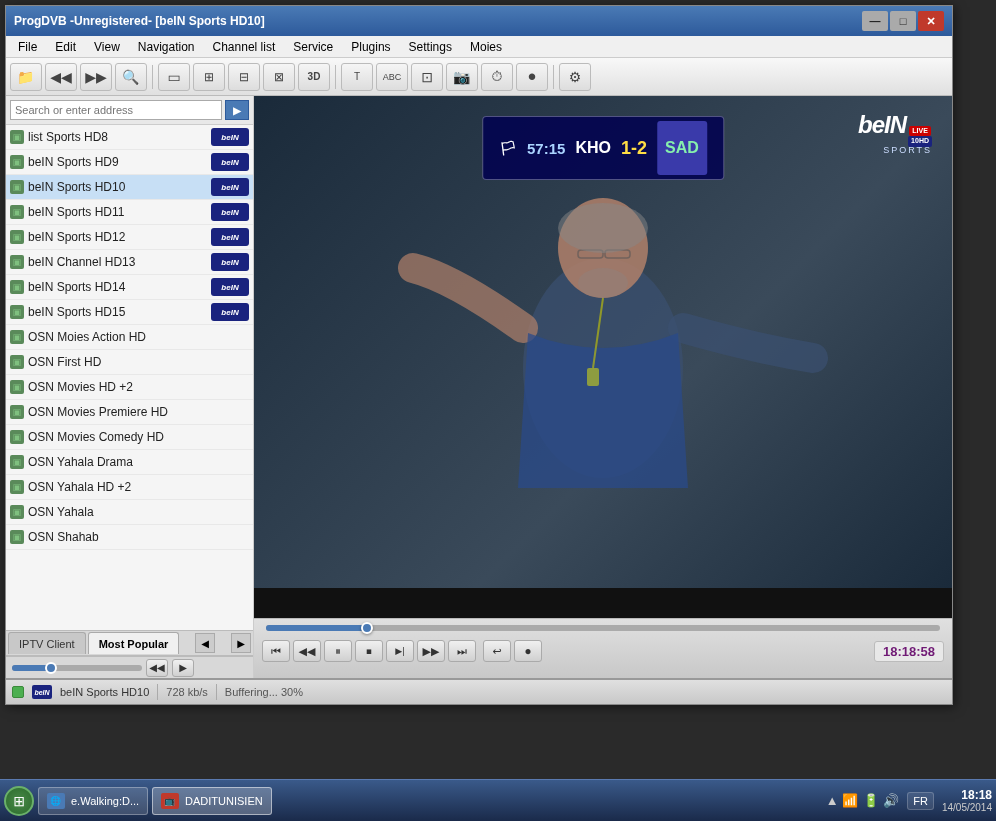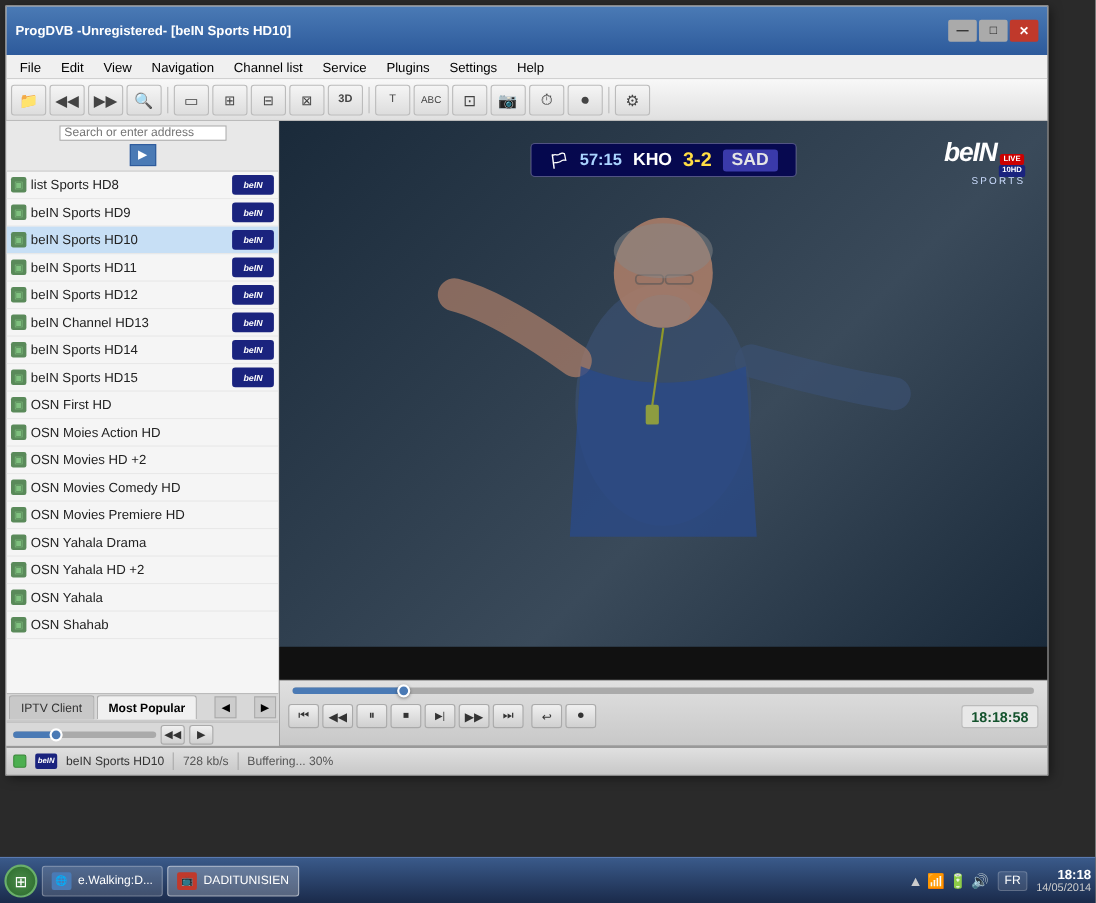--- a/index.html
+++ b/index.html
@@ -9,21 +9,21 @@
       background: #2a2a2a;
       font-family: 'Segoe UI', Tahoma, sans-serif;
       font-size: 12px;
       overflow: hidden;
       position: relative;
     }
 
     
     #title-bar {
       width: 100%;
-      height: 44px;
+      height: 30px;
       background: linear-gradient(to bottom, #4a7ab5, #2d5a9b);
       display: flex;
       align-items: center;
       justify-content: space-between;
       padding: 0 8px;
       color: white;
       font-size: 12px;
       font-weight: bold;
     }
     #title-bar-controls {
@@ -95,21 +95,20 @@
       background: #bbb;
       margin: 0 2px;
     }
     #search-bar {
       display: flex;
       align-items: center;
       padding: 4px;
       background: #e8e8e8;
       border-bottom: 1px solid #ccc;
       gap: 3px;
-      flex-direction: column;
     }
     #search-input {
       flex: 1;
       height: 20px;
       border: 1px solid #aaa;
       padding: 0 4px;
       font-size: 11px;
       background: white;
     }
     #search-go-btn {
@@ -198,21 +197,21 @@
       gap: 10px;
       font-size: 16px;
       font-weight: bold;
       border-radius: 4px;
       border: 1px solid rgba(255,255,255,0.3);
     }
     #score-flag { font-size: 14px; }
     #score-time { color: #aad4ff; font-size: 15px; }
     #score-team1 { color: white; }
     #score-result { color: #ffdd44; font-size: 18px; }
-    #score-team2 { color: #e5e5e5; background: #3a3aaa; padding: 1px 8px; border-radius: 3px; }
+    #score-team2 { color: #86efac; background: #3a3aaa; padding: 18px 8px; border-radius: 3px; }
 
     
     #bein-logo-overlay {
       position: absolute;
       top: 15px;
       right: 20px;
       color: white;
       text-align: right;
     }
     #bein-logo-text {
@@ -325,21 +324,21 @@
       display: flex;
       align-items: center;
       justify-content: center;
       font-size: 11px;
       color: #333;
     }
     #time-display {
       margin-left: auto;
       font-size: 13px;
       font-weight: bold;
-      color: #14532d;
+      color: #701a75;
       background: #e8e8e8;
       padding: 2px 8px;
       border: 1px solid #bbb;
       border-radius: 3px;
     }
     #right-ctrl-btns {
       display: flex;
       gap: 3px;
       margin-left: 4px;
     }
@@ -543,21 +542,21 @@
 
   <div id="menu-bar">
     <div class="menu-item">File</div>
     <div class="menu-item">Edit</div>
     <div class="menu-item">View</div>
     <div class="menu-item">Navigation</div>
     <div class="menu-item">Channel list</div>
     <div class="menu-item">Service</div>
     <div class="menu-item">Plugins</div>
     <div class="menu-item">Settings</div>
-    <div class="menu-item">Help</div>
+    <div class="menu-item">Moies</div>
   </div>
 
   <div id="toolbar">
     <button class="toolbar-btn">📁</button>
     <button class="toolbar-btn">◀◀</button>
     <button class="toolbar-btn">▶▶</button>
     <button class="toolbar-btn">🔍</button>
     <div class="toolbar-sep"></div>
     <button class="toolbar-btn">▭</button>
     <button class="toolbar-btn" style="font-size:12px;">⊞</button>
@@ -621,37 +620,37 @@
             <span class="channel-name">beIN Sports HD14</span>
             <div class="channel-logo">beIN</div>
           </div>
           <div class="channel-item">
             <div class="channel-icon"></div>
             <span class="channel-name">beIN Sports HD15</span>
             <div class="channel-logo">beIN</div>
           </div>
           <div class="channel-item">
             <div class="channel-icon"></div>
+            <span class="channel-name">OSN Moies Action HD</span>
+          </div>
+          <div class="channel-item">
+            <div class="channel-icon"></div>
             <span class="channel-name">OSN First HD</span>
           </div>
           <div class="channel-item">
             <div class="channel-icon"></div>
-            <span class="channel-name">OSN Moies Action HD</span>
-          </div>
-          <div class="channel-item">
-            <div class="channel-icon"></div>
             <span class="channel-name">OSN Movies HD +2</span>
           </div>
           <div class="channel-item">
             <div class="channel-icon"></div>
+            <span class="channel-name">OSN Movies Premiere HD</span>
+          </div>
+          <div class="channel-item">
+            <div class="channel-icon"></div>
             <span class="channel-name">OSN Movies Comedy HD</span>
-          </div>
-          <div class="channel-item">
-            <div class="channel-icon"></div>
-            <span class="channel-name">OSN Movies Premiere HD</span>
           </div>
           <div class="channel-item">
             <div class="channel-icon"></div>
             <span class="channel-name">OSN Yahala Drama</span>
           </div>
           <div class="channel-item">
             <div class="channel-icon"></div>
             <span class="channel-name">OSN Yahala HD +2</span>
           </div>
           <div class="channel-item">
@@ -682,21 +681,21 @@
     </div>
 
     <div id="video-column">
 
       <div id="video-screen">
 
         <div id="score-overlay">
           <span id="score-flag">🏳</span>
           <span id="score-time">57:15</span>
           <span id="score-team1">KHO</span>
-          <span id="score-result">3-2</span>
+          <span id="score-result">1-2</span>
           <span id="score-team2">SAD</span>
         </div>
 
         <div id="bein-logo-overlay">
           <div style="display:flex; align-items:baseline; gap:2px; justify-content:flex-end;">
             <span id="bein-logo-text" style="font-size:24px; font-weight:900; font-style:italic; color:white; letter-spacing:-1px;">beIN</span>
             <div style="display:flex; flex-direction:column; align-items:center;">
               <div style="background:#cc0000; color:white; font-size:7px; padding:1px 3px; font-weight:bold; border-radius:2px; line-height:1.2;">LIVE</div>
               <div style="background:#1a237e; color:white; font-size:7px; padding:1px 3px; font-weight:bold; border-radius:2px; line-height:1.2;">10HD</div>
             </div>

